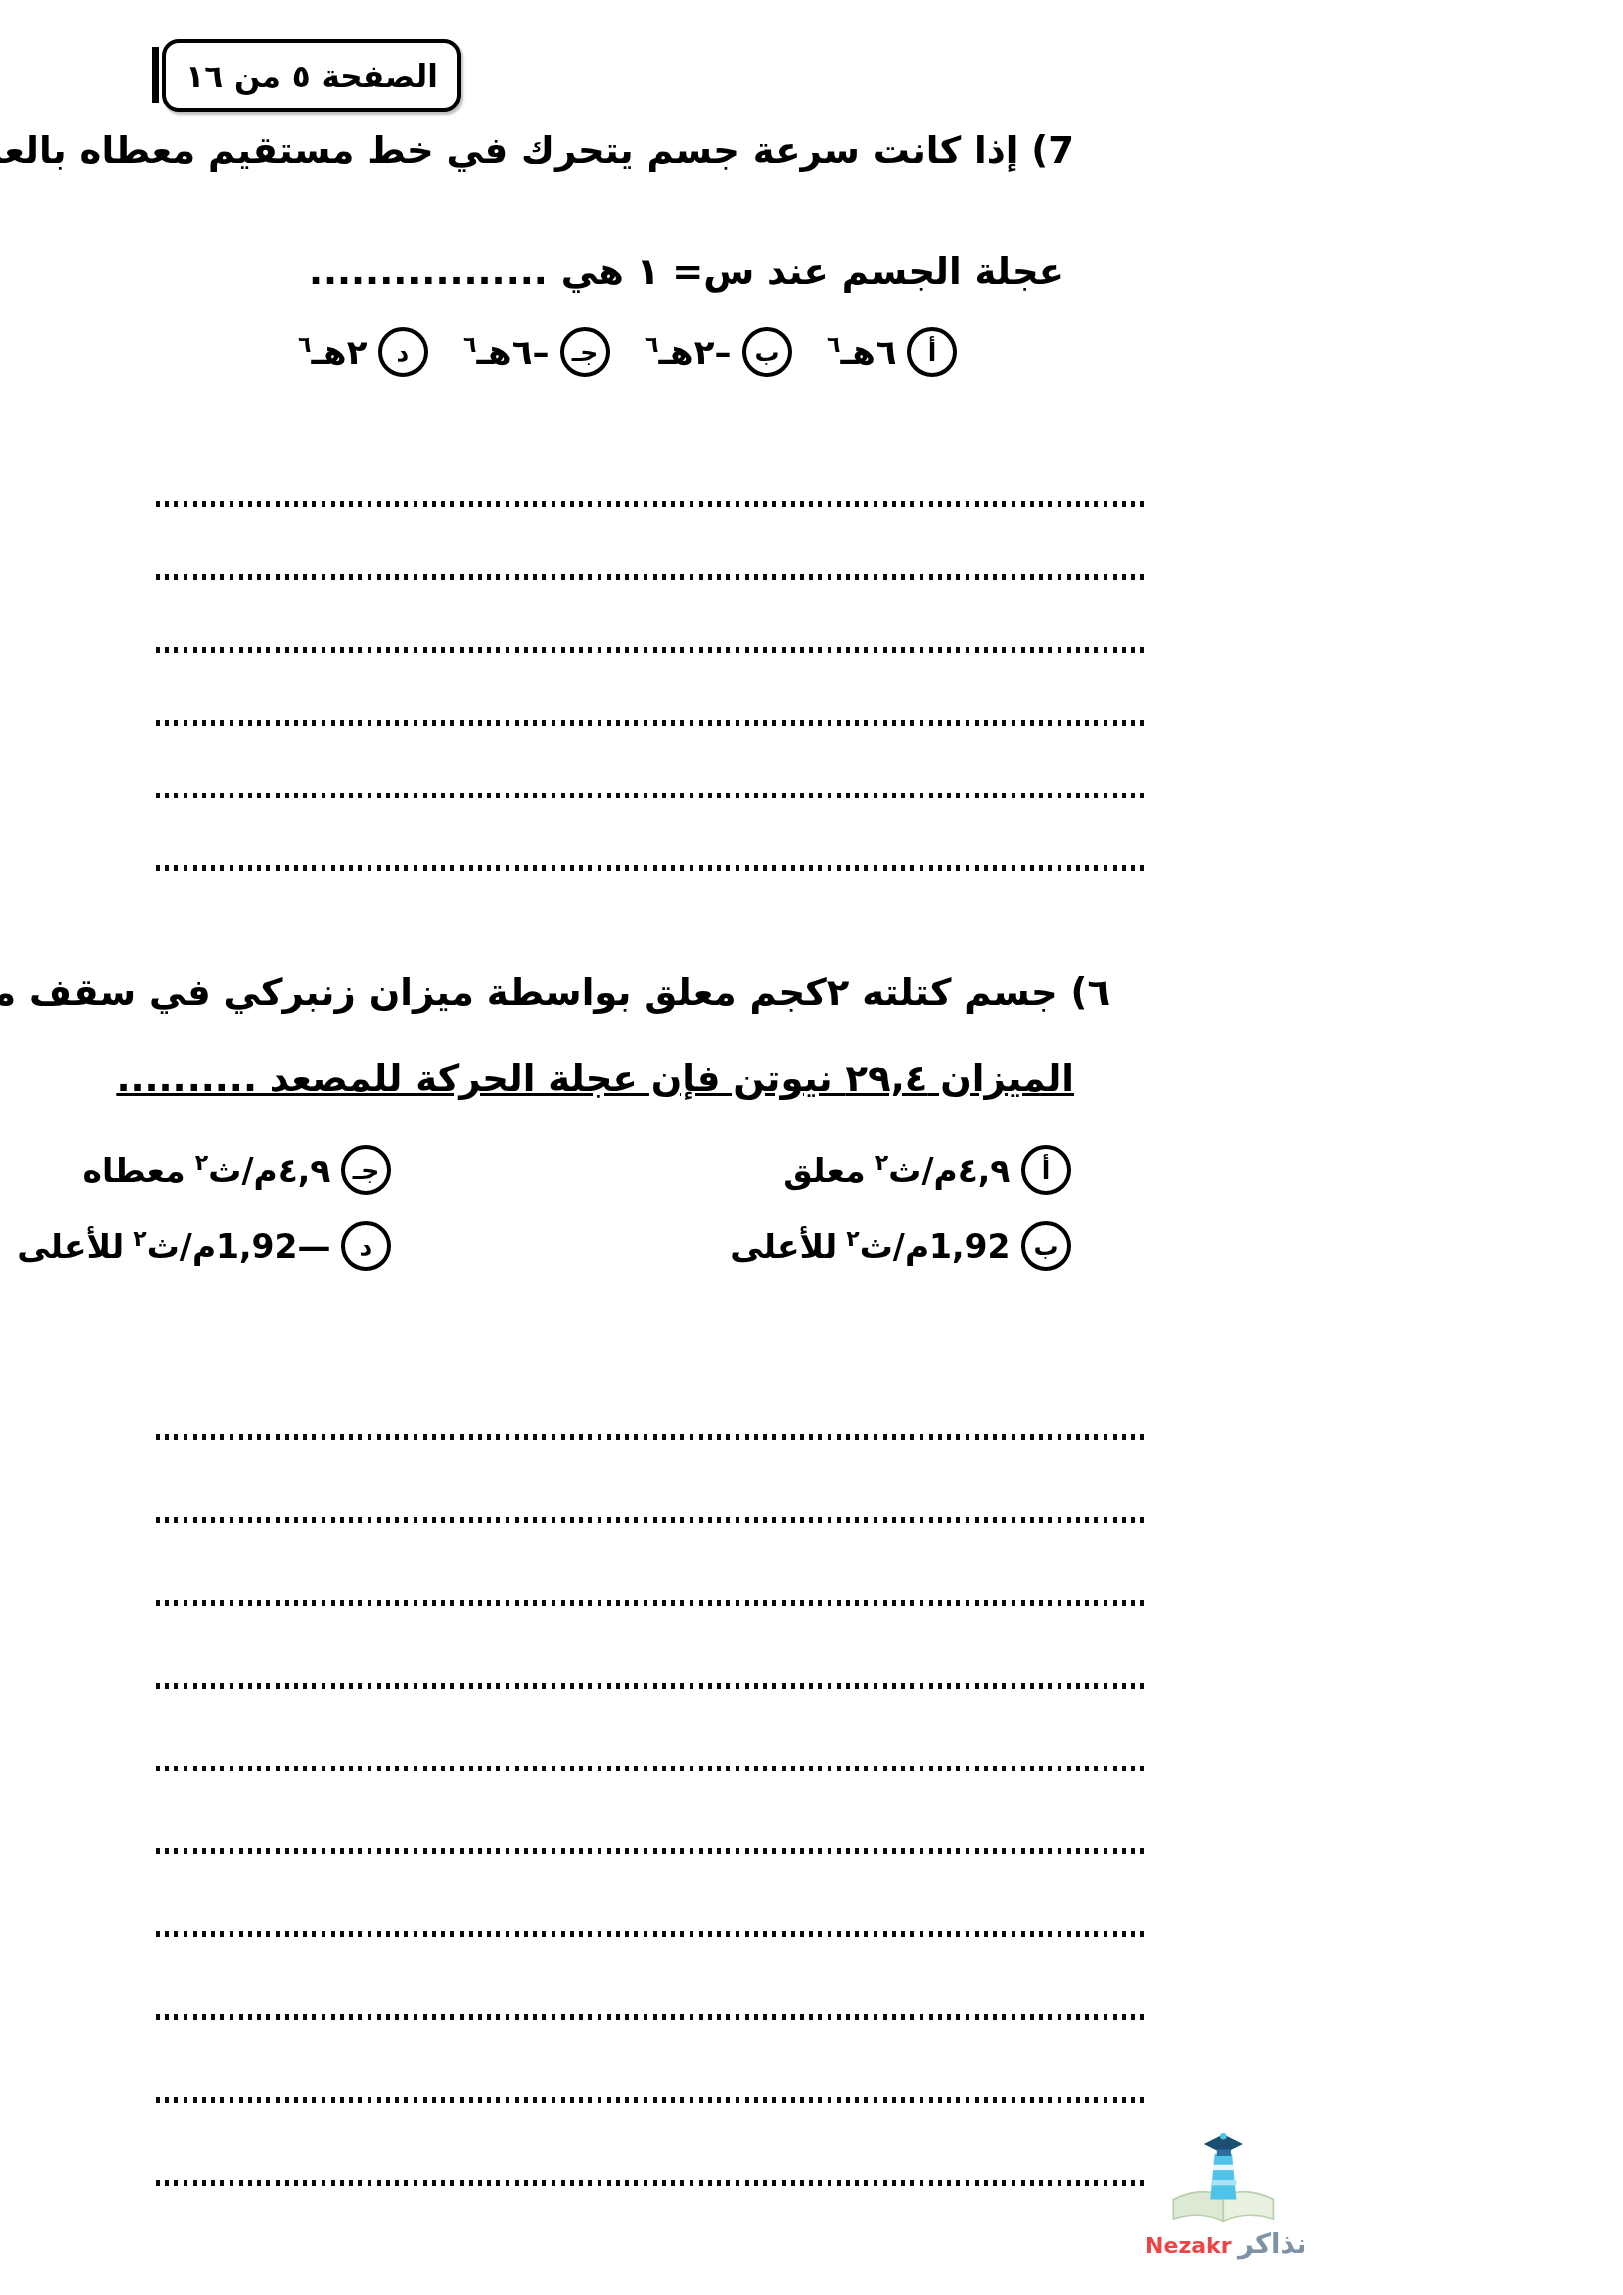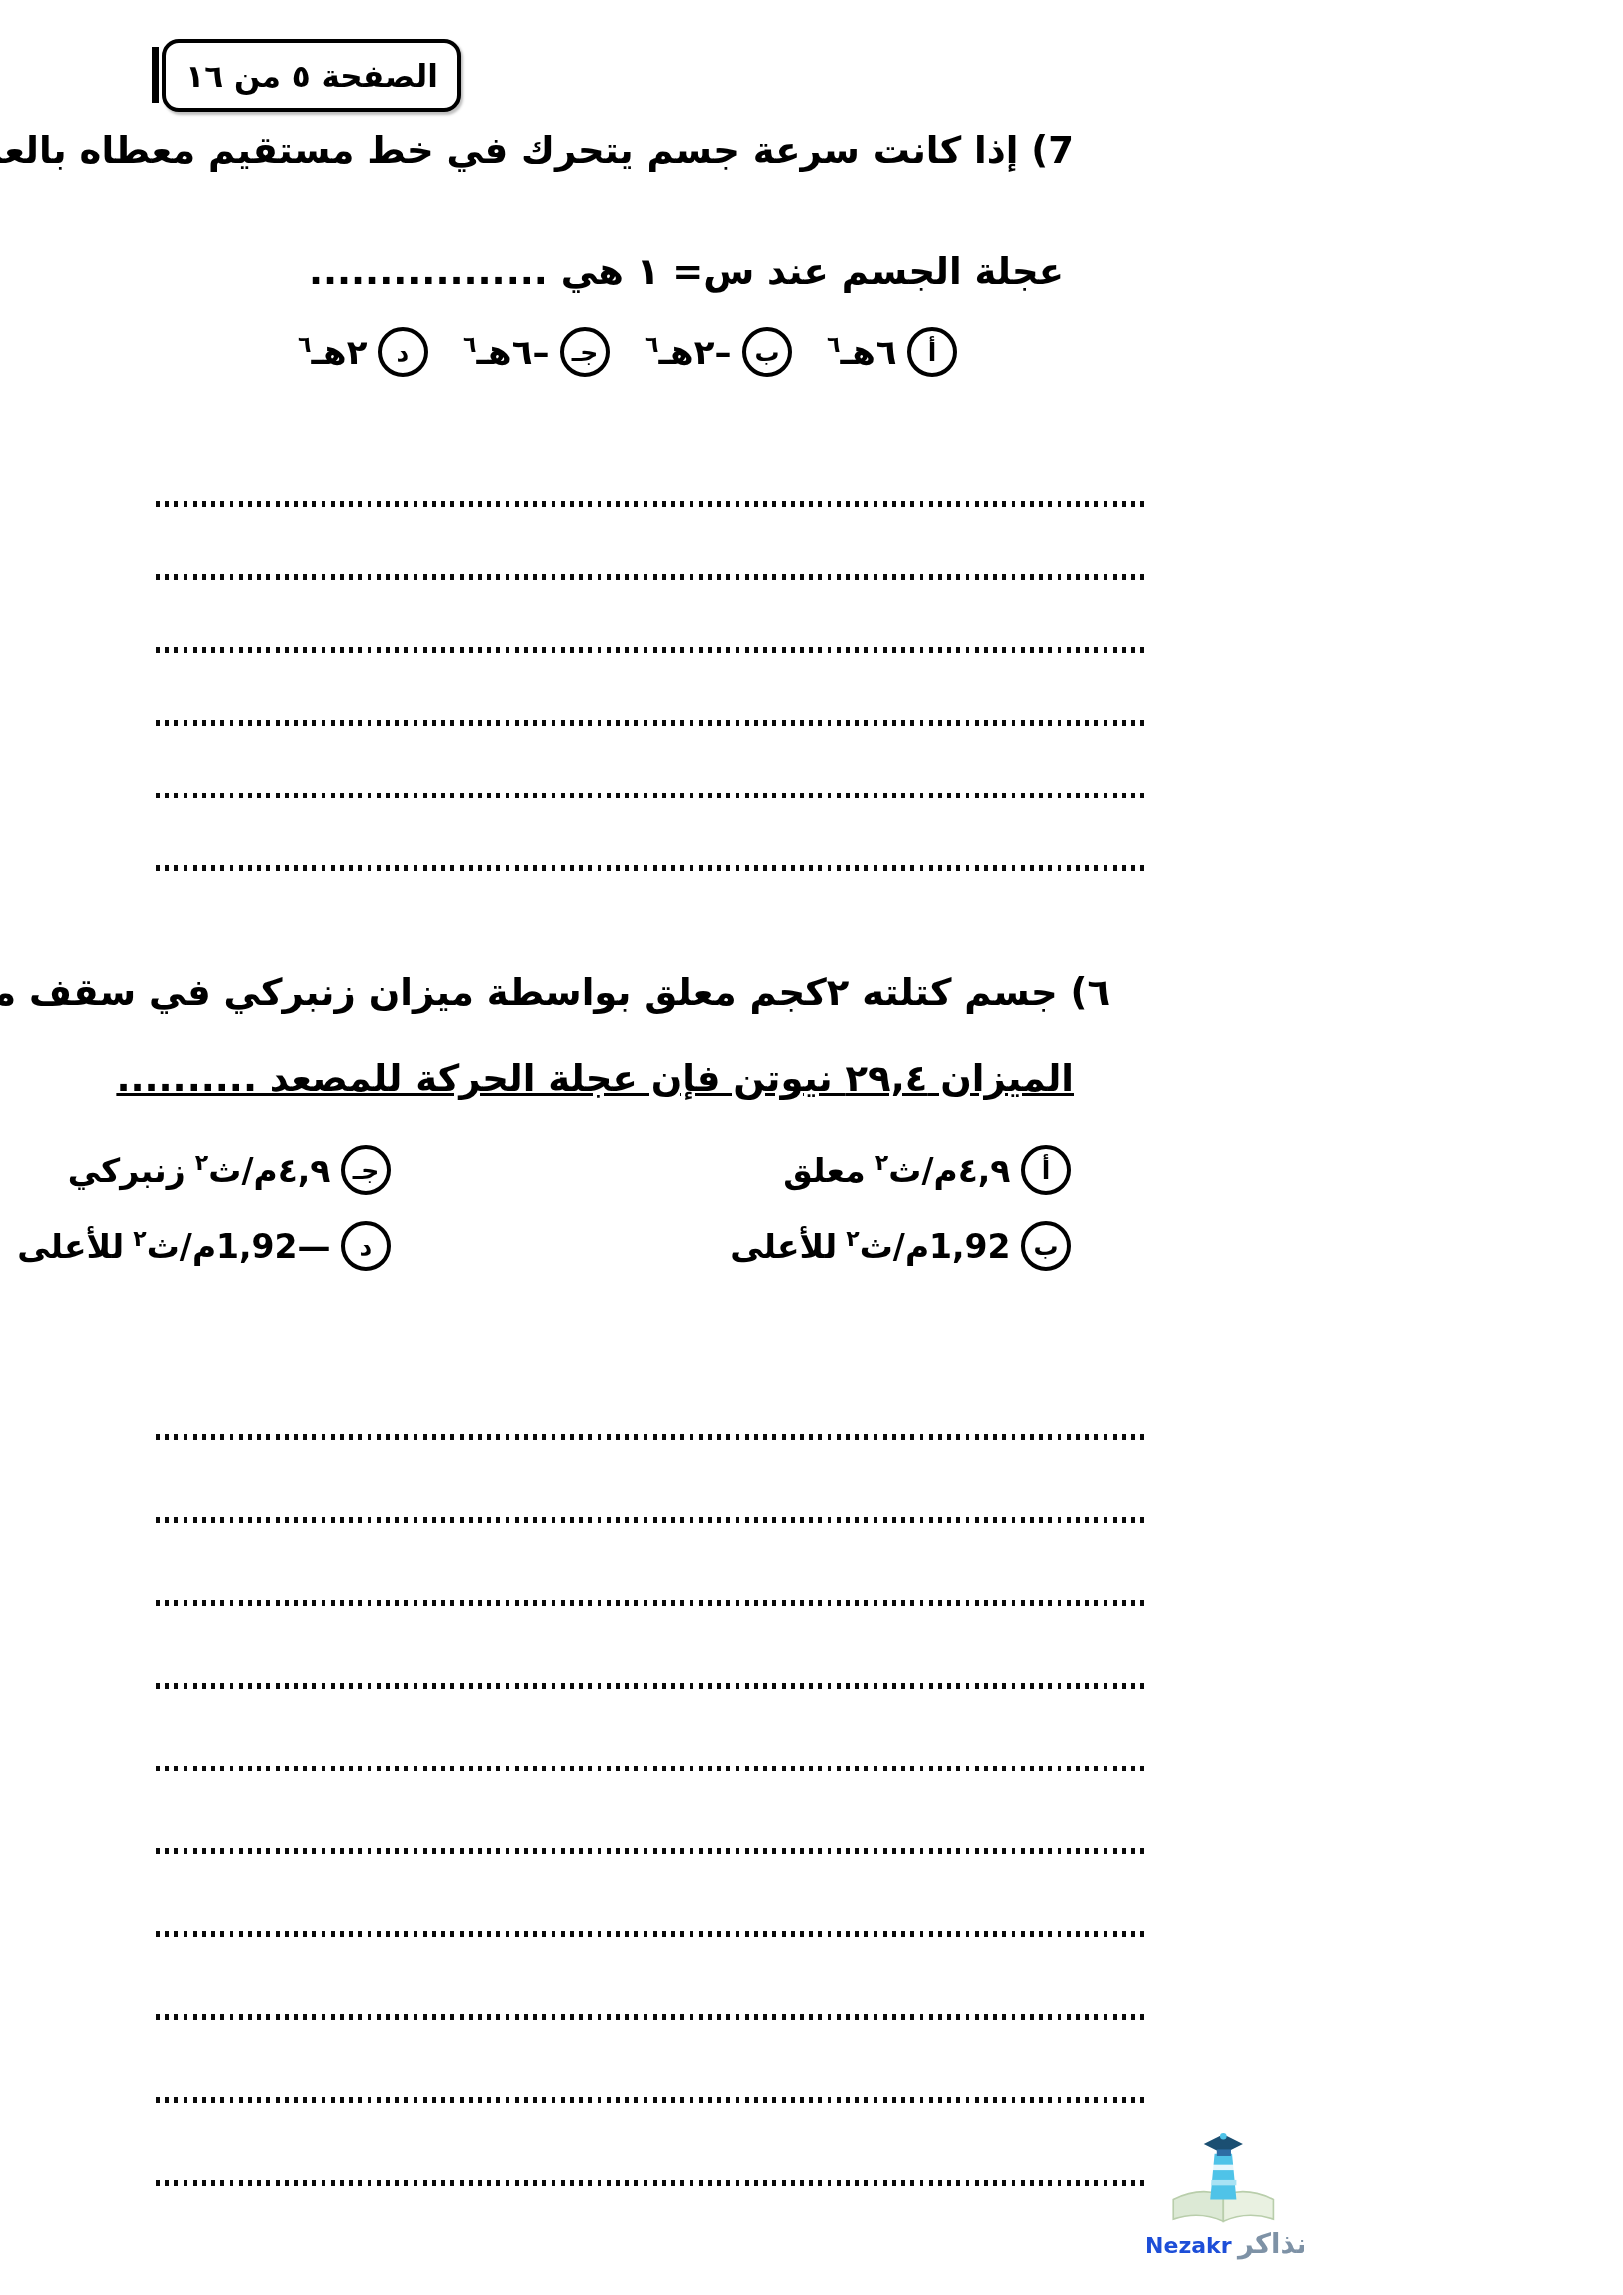--- a/index.html
+++ b/index.html
@@ -30,21 +30,21 @@
   
   .lines{position:absolute;left:156px;right:156px;}
   .dotline{height:5.9px;background-image:repeating-linear-gradient(to right,#0a0a0a 0 3.9px,transparent 3.9px 9.2px);}
   .lines-q5 .dotline{margin-bottom:67px;}
   .lines-bottom .dotline{margin-bottom:77px;}
   
   .logo{position:absolute;top:2132px;right:2.6px;width:151px;display:flex;flex-direction:column;
     align-items:center;gap:0;}
   .logo-text{display:flex;direction:rtl;align-items:baseline;gap:6.5px;line-height:1;}
   .logo-ar{font-size:27.5px;color:#7e92a6;}
-  .logo-en{font-size:22px;color:#1d4ed8;}
+  .logo-en{font-size:22px;color:#ef4444;}
 </style>
 </head>
 <body>
 
 <div class="page">
 
   <div class="header-edge-bar"></div>
   <div class="header-box">
     <span>الصفحة ٥ من ١٦</span>
   </div>
@@ -102,21 +102,21 @@
   <div class="opt q6-opt" style="top:1145px;right:233px;">
     <span class="opt-circle">
         <span>أ</span>
       </span>
     <span><span>٤,٩</span><span>م/ث</span><span class="val-sup">٢</span><span class="word">معلق</span></span>
   </div>
   <div class="opt q6-opt" style="top:1145px;right:913px;">
     <span class="opt-circle">
         <span>جـ</span>
       </span>
-    <span><span>٤,٩</span><span>م/ث</span><span class="val-sup">٢</span><span class="word">زنبركي</span></span>
+    <span><span>٤,٩</span><span>م/ث</span><span class="val-sup">٢</span><span class="word">معطاه</span></span>
   </div>
   <div class="opt q6-opt" style="top:1221px;right:233px;">
     <span class="opt-circle">
         <span>ب</span>
       </span>
     <span><span>1,92</span><span>م/ث</span><span class="val-sup">٢</span><span class="word">للأعلى</span></span>
   </div>
   <div class="opt q6-opt" style="top:1221px;right:913px;">
     <span class="opt-circle">
         <span>د</span>

